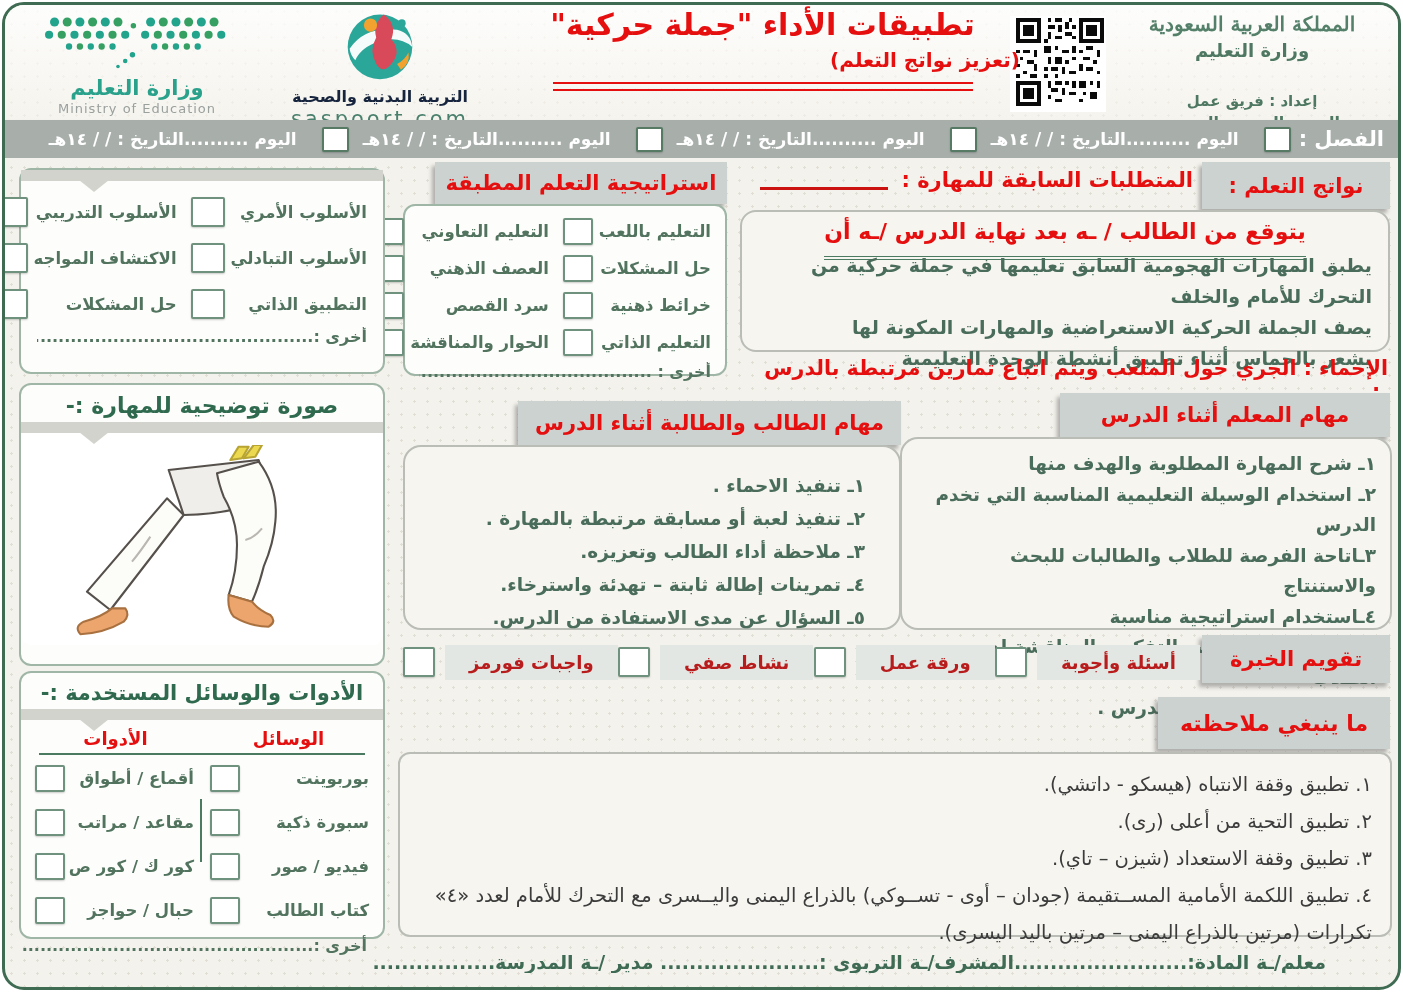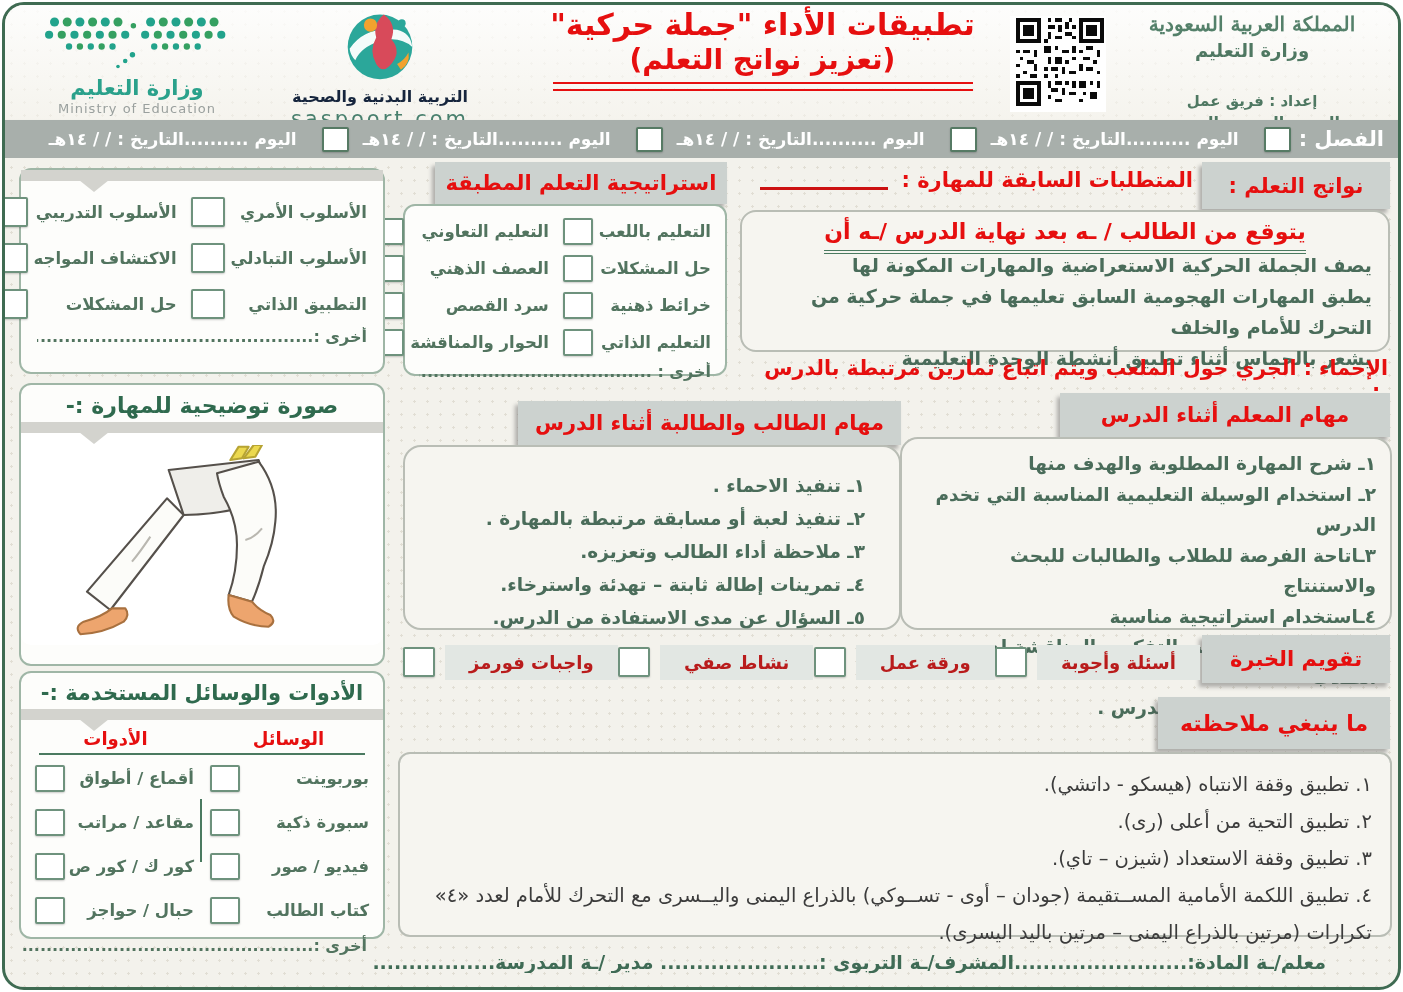--- a/index.html
+++ b/index.html
@@ -5,21 +5,21 @@
   html,body{margin:0;padding:0;background:#fff;}
   body{width:1403px;height:992px;position:relative;font-family:"DejaVu Sans",sans-serif;overflow:hidden;}
   .page{position:absolute;inset:2px;border:3px solid #3f6b52;border-radius:22px;overflow:hidden;
         background-color:#f3f2ec;
         background-image:radial-gradient(#e1ded4 1.1px, transparent 1.3px);
         background-size:13px 13px;direction:rtl;}
   
   .topbar{position:absolute;top:0;left:0;right:0;height:114px;background:linear-gradient(180deg,rgba(255,255,255,.85),rgba(247,245,239,.55));}
   .main-title{position:absolute;left:500px;width:515px;top:2px;text-align:center;color:#e60f0f;font-weight:bold;}
   .main-title .t1{font-size:30px;line-height:36px;}
-  .main-title .t2{font-size:28px;line-height:34px;}
+  .main-title .t2{font-size:20px;line-height:34px;text-align:right;}
   .red-dbl-line{width:420px;height:5px;border-top:2px solid #e60f0f;border-bottom:2px solid #e60f0f;margin:5px auto 0;}
   .emblem{position:absolute;right:10px;top:4px;width:272px;text-align:center;color:#4f7862;}
   .emblem .kingdom{font-family:"DejaVu Serif",serif;font-weight:bold;font-size:20px;line-height:30px;color:#54806a;}
   .emblem .l2{font-size:18px;font-weight:bold;line-height:24px;}
   .emblem .l3{font-size:15px;font-weight:bold;line-height:22px;margin-top:27px;}
   .emblem .l4{font-size:16px;font-weight:bold;line-height:22px;}
   .qr{position:absolute;right:292px;top:11px;width:92px;height:92px;background:#fff;padding:2px;}
   .sport-logo{position:absolute;left:256px;top:2px;width:238px;text-align:center;}
   .sport-logo .ar{font-size:16px;font-weight:bold;color:#16253d;line-height:20px;}
   .sport-logo .en{font-size:21px;color:#49806e;letter-spacing:3px;line-height:24px;}
@@ -37,21 +37,21 @@
   
   .sec-h{position:absolute;background:#ccd2cf;box-shadow:-3px 4px 4px rgba(90,90,90,.45);color:#e60f0f;
          font-weight:bold;text-align:center;display:flex;align-items:center;justify-content:center;}
   
   .rbox{position:absolute;border:2px solid #b9bdb5;border-radius:16px;background:#f6f5f0;box-sizing:border-box;}
   .gbox{position:absolute;border:2px solid #9fb6a6;border-radius:12px;background:#fdfdfb;box-sizing:border-box;}
   
   .prereq{position:absolute;right:205px;top:163px;font-size:21px;color:#e60f0f;font-weight:bold;}
   .blank-red{display:inline-block;width:128px;border-bottom:3px solid #cc1111;transform:translateY(3px);margin-right:6px;}
   .expect-title{margin-top:7px;text-align:center;font-size:22px;color:#e60f0f;font-weight:bold;}
-  .expect-title span{border-bottom:4px double #4a7a60;padding-bottom:6px;}
+  .expect-title span{border-bottom:4px double #4a7a60;padding-bottom:12px;}
   .expect-lines{padding:6px 16px 0 10px;font-size:19px;font-weight:bold;color:#4a6c5a;line-height:31px;text-align:right;}
   
   .ck-grid{display:grid;grid-template-columns:1fr 1fr;column-gap:14px;}
   .ck-item{display:flex;align-items:center;justify-content:space-between;gap:6px;}
   .ck-item .lbl{font-size:16.5px;font-weight:bold;color:#52745f;white-space:nowrap;}
   .other-line{font-size:16px;font-weight:bold;color:#52745f;overflow:hidden;white-space:nowrap;}
   
   .warmup{position:absolute;right:10px;top:351px;width:684px;text-align:right;font-size:20.5px;color:#e60f0f;font-weight:bold;}
   
   .task-list{font-size:18.5px;font-weight:bold;color:#4a6c5a;text-align:right;}
@@ -201,22 +201,22 @@
   <div class="prereq">
     <span>المتطلبات السابقة للمهارة :</span>
     <span class="blank-red"></span>
   </div>
 
   <div class="rbox" style="right:8px;top:205px;width:650px;height:142px;">
     <div class="expect-title">
       <span>يتوقع من الطالب / ـه بعد نهاية الدرس /ـه أن</span>
     </div>
     <div class="expect-lines">
+      <div>يطبق المهارات الهجومية السابق تعليمها في جملة حركية من التحرك للأمام والخلف</div>
       <div>يصف الجملة الحركية الاستعراضية والمهارات المكونة لها</div>
-      <div>يطبق المهارات الهجومية السابق تعليمها في جملة حركية من التحرك للأمام والخلف</div>
       <div>يشعر بالحماس أثناء تطبيق أنشطة الوحدة التعليمية</div>
     </div>
   </div>
 
   <div class="sec-h" style="left:430px;top:157px;width:292px;height:42px;font-size:21px;">استراتيجية التعلم المطبقة</div>
 
   <div class="gbox" style="left:398px;top:199px;width:324px;height:172px;padding:12px 14px 4px;">
     <div class="ck-grid" style="row-gap:10px;">
       <div class="ck-item">
         <span class="lbl">التعليم باللعب</span>

